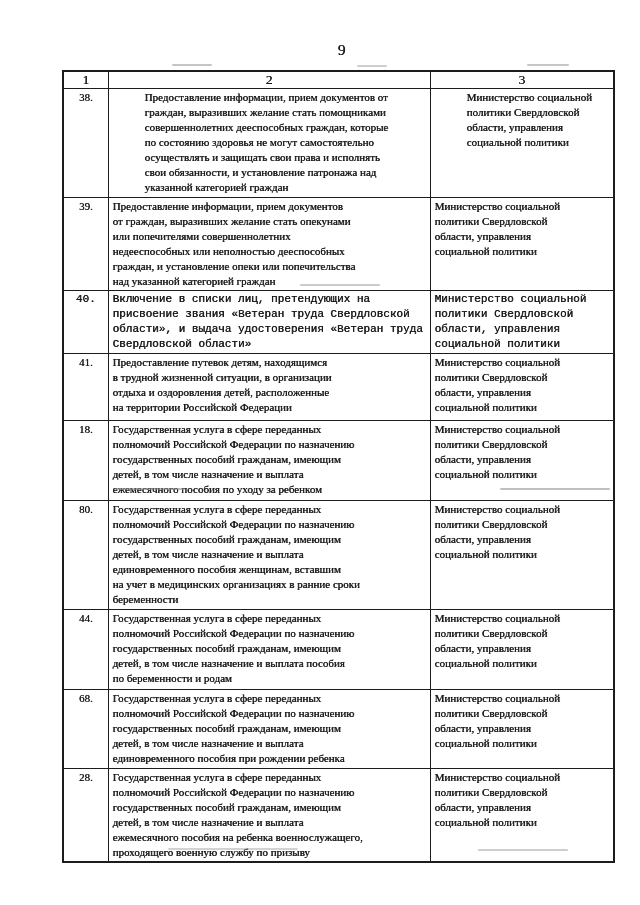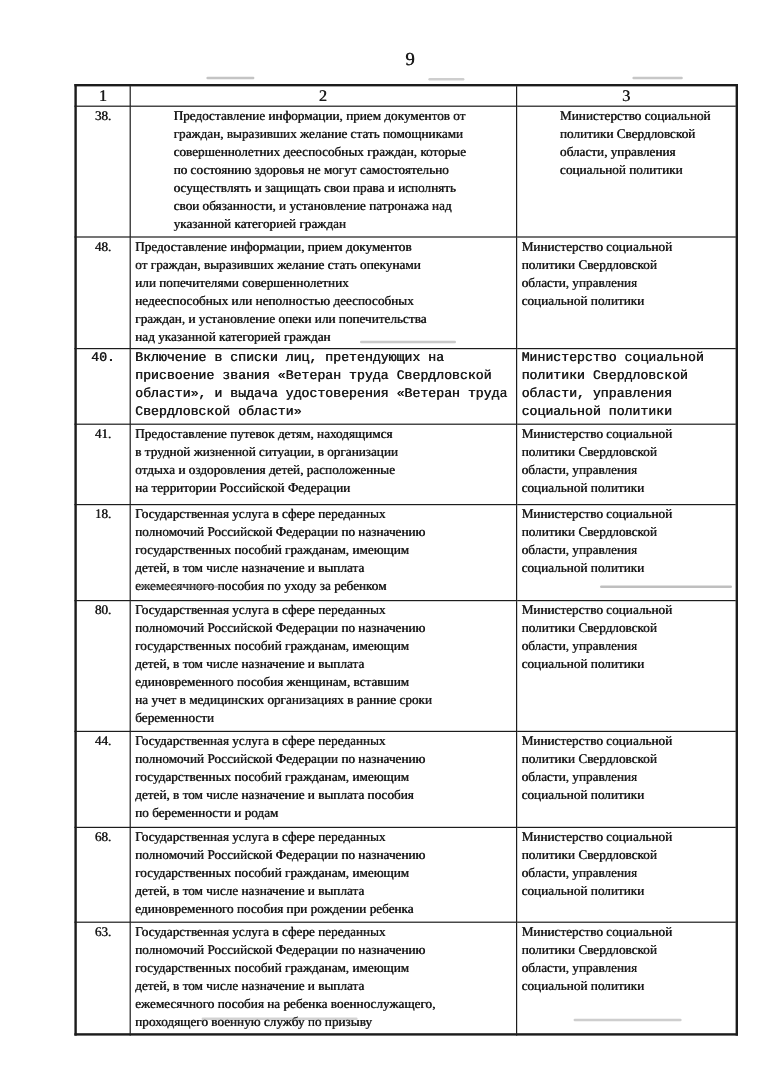--- a/index.html
+++ b/index.html
@@ -108,21 +108,21 @@
 по состоянию здоровья не могут самостоятельно
 осуществлять и защищать свои права и исполнять
 свои обязанности, и установление патронажа над
 указанной категорией граждан</td>
           <td>Министерство социальной
 политики Свердловской
 области, управления
 социальной политики</td>
         </tr>
         <tr>
-          <td class="num">48.</td>
+          <td class="num">39.</td>
           <td>Предоставление информации, прием документов
 от граждан, выразивших желание стать опекунами
 или попечителями совершеннолетних
 недееспособных или неполностью дееспособных
 граждан, и установление опеки или попечительства
 над указанной категорией граждан</td>
           <td>Министерство социальной
 политики Свердловской
 области, управления
 социальной политики</td>
@@ -193,21 +193,21 @@
 полномочий Российской Федерации по назначению
 государственных пособий гражданам, имеющим
 детей, в том числе назначение и выплата
 единовременного пособия при рождении ребенка</td>
           <td>Министерство социальной
 политики Свердловской
 области, управления
 социальной политики</td>
         </tr>
         <tr>
-          <td class="num">63.</td>
+          <td class="num">28.</td>
           <td>Государственная услуга в сфере переданных
 полномочий Российской Федерации по назначению
 государственных пособий гражданам, имеющим
 детей, в том числе назначение и выплата
 ежемесячного пособия на ребенка военнослужащего,
 проходящего военную службу по призыву</td>
           <td>Министерство социальной
 политики Свердловской
 области, управления
 социальной политики</td>

